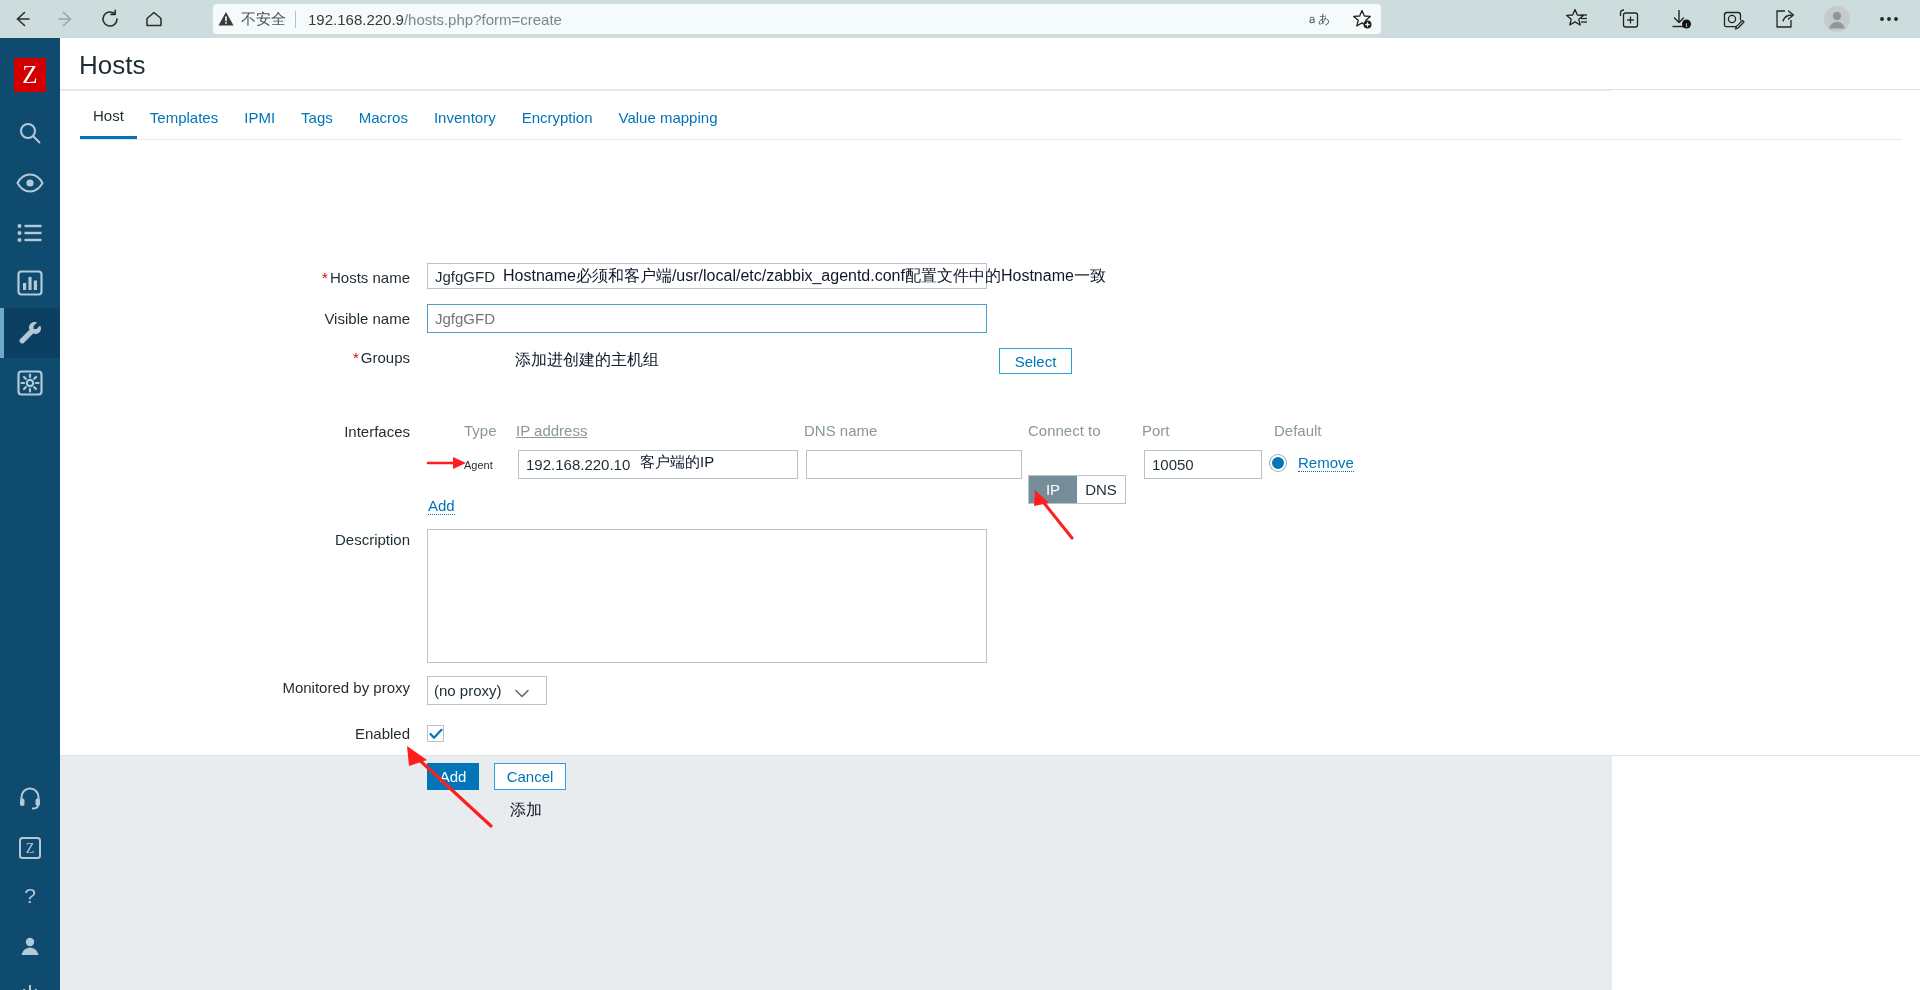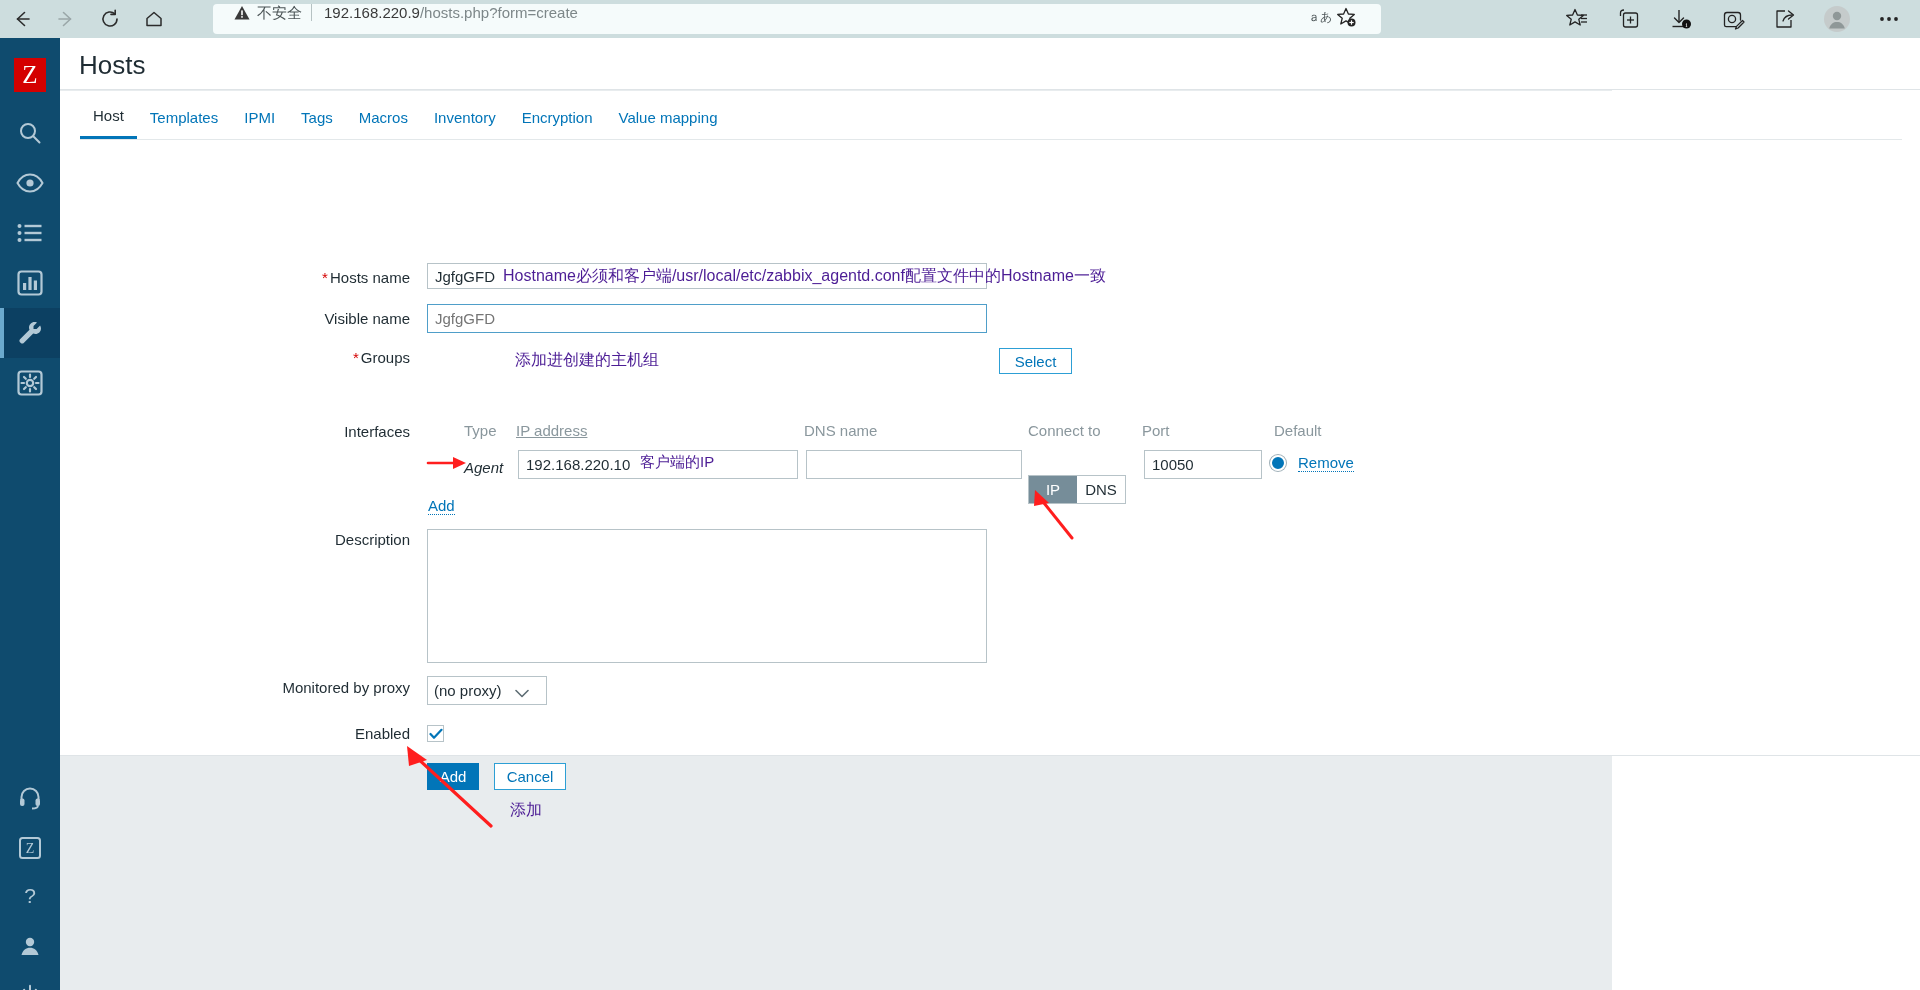--- a/index.html
+++ b/index.html
@@ -30,38 +30,38 @@
   .nav-btn.disabled { color: #9aa7a8; }
   .nav-btn svg { display: block; }
 
   #url-bar {
     position: absolute;
     left: 213px; top: 4px;
     width: 1168px; height: 30px;
     background: #f5fbfb;
     border-radius: 4px;
     display: flex;
-    align-items: flex-start;
-    padding: 0 16px;
+    align-items: center;
+    padding: 0 0;
   }
   #warn-icon { margin: 0 6px 0 4px; display:flex; align-items:center;}
   #insecure-text {
     font-size: 15px; color: #4b5456;
     margin-right: 9px;
   }
   #url-sep {
     width: 1px; height: 17px; background: #b6c2c3; margin-right: 12px;
   }
   #url-text {
     font-size: 15px; color: #3a3a3a; white-space: nowrap;
   }
   #url-text .dim { color: #7d8789; }
   #url-right-icons {
     margin-left: auto;
-    display: flex; align-items: center; 
+    display: flex; align-items: center; gap: 18px;
     padding-right: 6px;
   }
   .tb-icon {
     width: 26px; height: 26px;
     display: flex; align-items: center; justify-content: center;
     color: #232323;
   }
   #chrome-right-icons {
     position: absolute;
     right: 6px; top: 0; height: 38px;
@@ -166,21 +166,21 @@
     font-size: 15px;
     color: #1f2c33;
     padding: 12px 7px;
     font-family: "Liberation Sans", sans-serif;
     outline: none;
   }
   .inp.focused { border: 1px solid #4f9ec9; }
 
   .anno {
     position: absolute;
-    color: #4c1d95;
+    color: #0f172a;
     font-size: 16px;
     white-space: nowrap;
   }
 
   
   #groups-box {
     position: absolute;
     left: 367px; top: 255px;
     width: 560px; height: 48px;
     border: 1px solid #b7c3c8;
@@ -219,21 +219,21 @@
   
   .ih {
     position: absolute;
     top: 331px;
     font-size: 15px;
     color: #8a979d;
   }
   #iface-type {
     position: absolute;
     left: 404px; top: 368px;
-    font-size: 15px; color: #1f2c33; font-style: italic;
+    font-size: 11px; color: #1f2c33;
   }
   #connect-toggle {
     position: absolute;
     left: 968px; top: 359px;
     height: 29px;
     display: flex;
     border: 1px solid #b7c3c8;
     margin-top: 25px;
   }
   #connect-toggle .seg {

